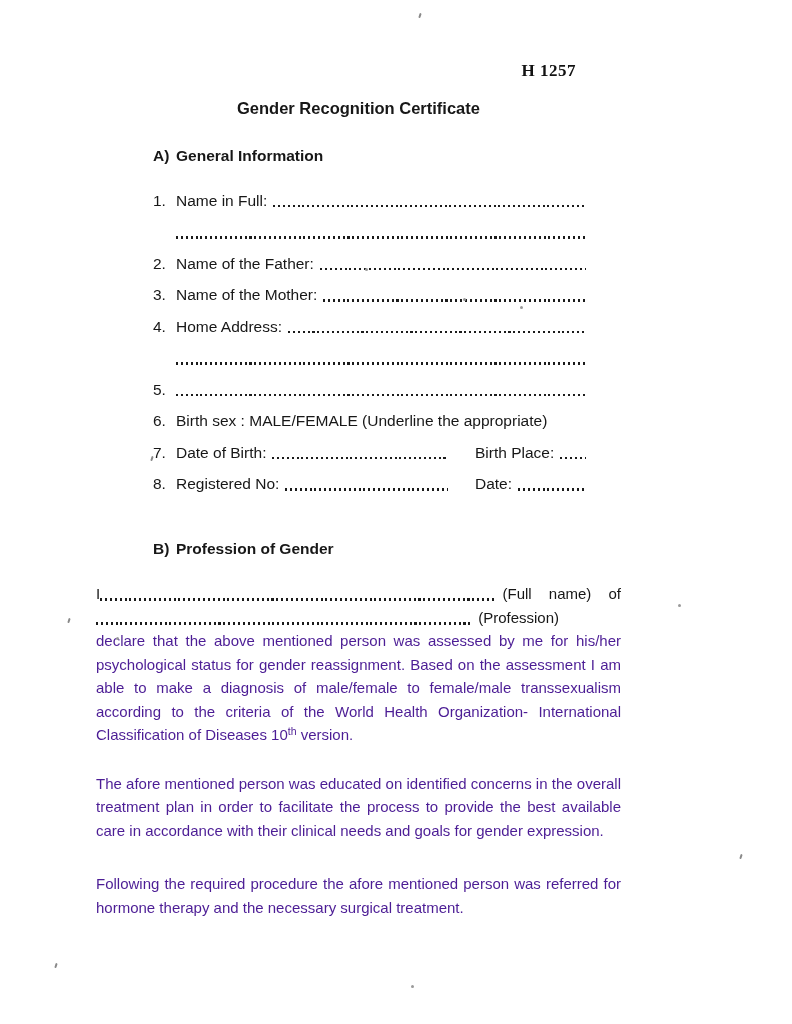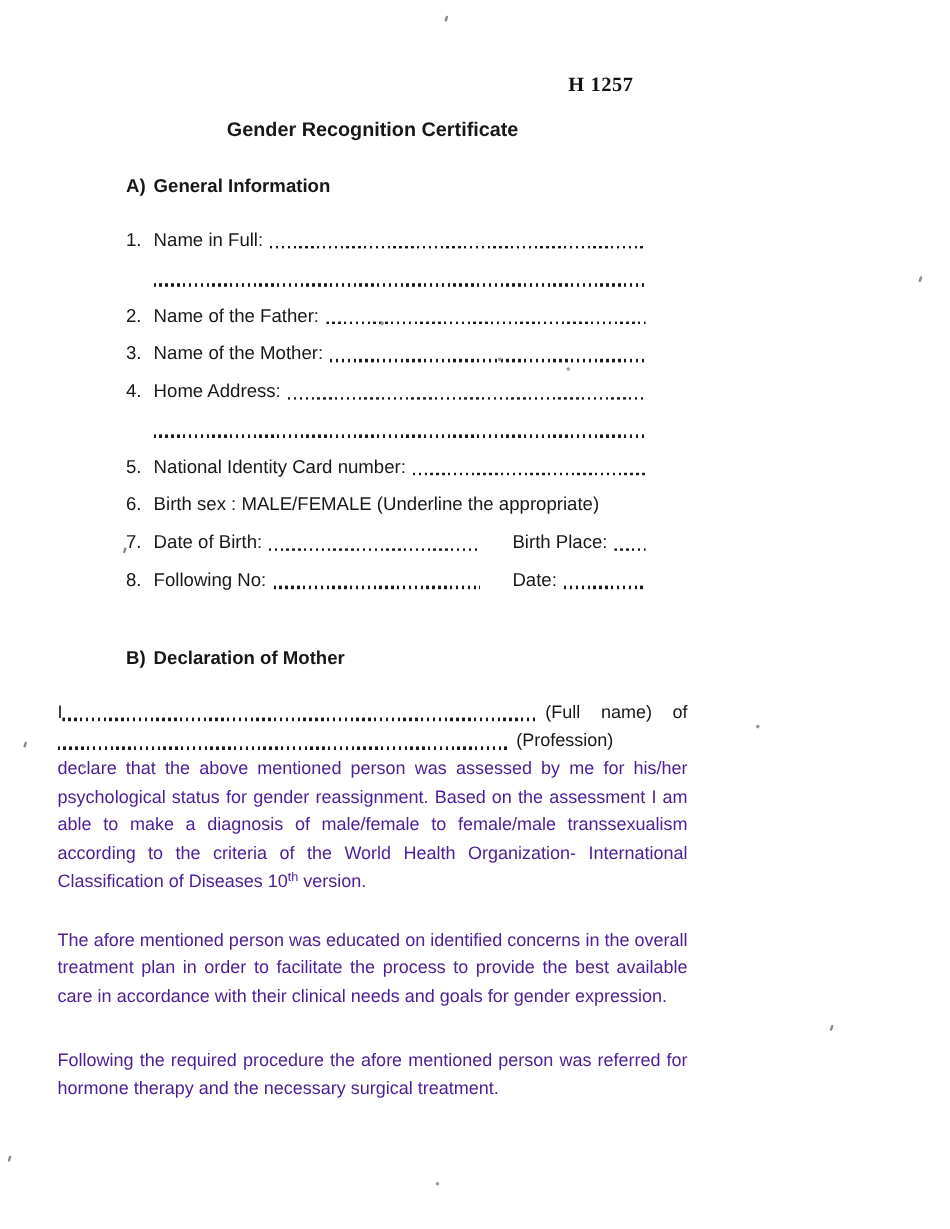--- a/index.html
+++ b/index.html
@@ -7,20 +7,21 @@
 
   .page {
     position: relative;
     width: 644px;
     height: 1024px;
     box-sizing: border-box;
     padding: 62px 71px 0 48px;
     background: #ffffff;
     font-family: "Liberation Sans", sans-serif;
     color: #171717;
+    margin-left: 48px;
     -webkit-font-smoothing: antialiased;
   }
 
   .doc-number {
     text-align: right;
     padding-right: 45px;
     font-family: "Liberation Serif", serif;
     font-weight: bold;
     font-size: 17px;
     line-height: 18px;
@@ -176,21 +177,20 @@
       <span class="flabel">Home Address:</span>
       <span class="dots"></span>
     </div>
     <div class="item">
       <span class="num"></span>
       <span class="dots"></span>
     </div>
 
     <div class="item">
       <span class="num">5.</span>
-      <span class="flabel">National Identity Card number:</span>
       <span class="dots"></span>
     </div>
 
     <div class="item">
       <span class="num">6.</span>
       <span class="flabel">Birth sex : MALE/FEMALE (Underline the appropriate)</span>
     </div>
 
     <div class="item">
       <span class="num">7.</span>
@@ -200,34 +200,34 @@
       </span>
       <span class="group2">
         <span class="flabel">Birth Place:</span>
         <span class="dots"></span>
       </span>
     </div>
 
     <div class="item">
       <span class="num">8.</span>
       <span class="group1">
-        <span class="flabel">Following No:</span>
+        <span class="flabel">Registered No:</span>
         <span class="dots"></span>
       </span>
       <span class="group2">
         <span class="flabel">Date:</span>
         <span class="dots"></span>
       </span>
     </div>
 
   </div>
 
   <div class="section-heading sec-b">
     <span class="sec-label">B)</span>
-    <span>Declaration of Mother</span>
+    <span>Profession of Gender</span>
   </div>
 
   <div class="decl-block">
 
     <div class="decl-line">
       <span class="pronoun">I</span>
       <span class="dots"></span>
       <span class="suffix">(Full name) of</span>
     </div>
 

